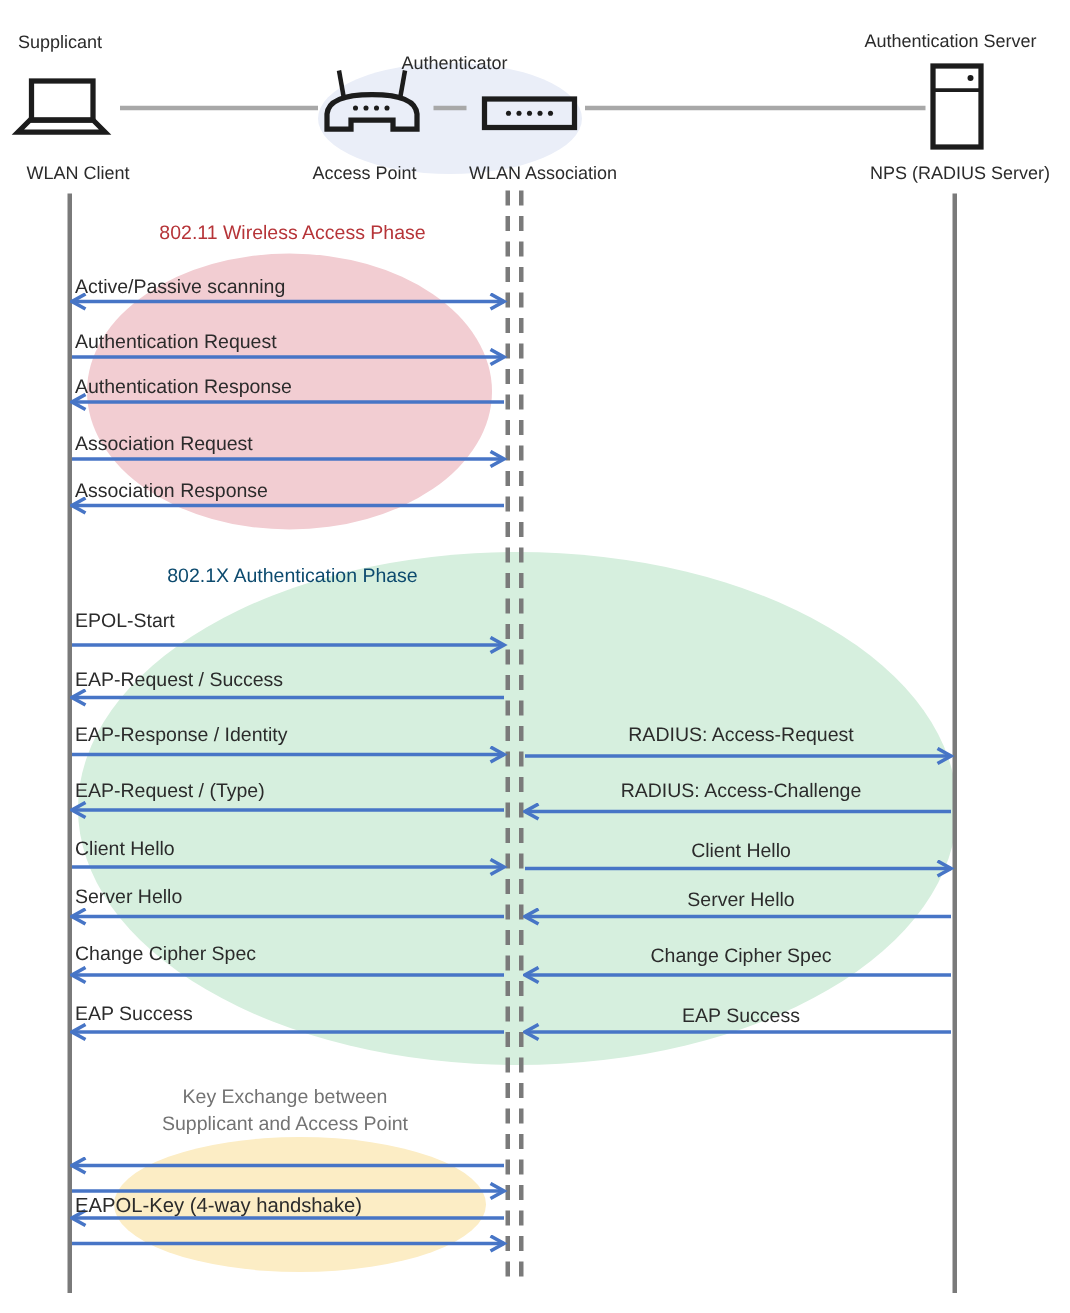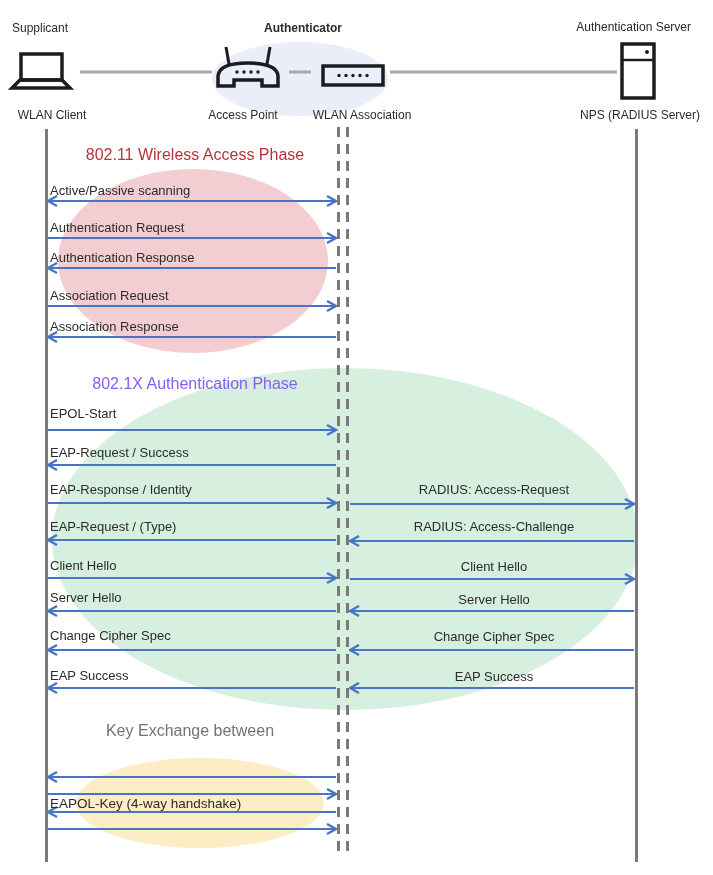--- a/index.html
+++ b/index.html
@@ -6,23 +6,23 @@
   .stage{
     position:relative;width:713px;height:875px;background:#ffffff;
     font-family:"Liberation Sans", sans-serif;color:#2b2b2b;overflow:hidden;
   }
   .stage svg{position:absolute;left:0;top:0;}
   .lbl{position:absolute;font-size:13px;line-height:17px;white-space:nowrap;}
   .ctr{text-align:center;white-space:normal;}
   .role,.dev{font-size:12px;}
   .Lmsg{position:absolute;left:50px;width:290px;text-align:left;font-size:13px;line-height:17px;}
   .Rmsg{position:absolute;left:352px;width:284px;text-align:center;font-size:13px;line-height:17px;}
-  .ph-title{position:absolute;font-size:16px;line-height:18px;text-align:center;}
+  .ph-title{position:absolute;font-size:13px;line-height:18px;text-align:center;}
   .t-red{color:#b63438;}
-  .t-green{color:#8b5cf6;}
+  .t-green{color:#0c4a6e;}
   .t-orange{color:#737373;}
   .arrow{stroke:#4775c6;stroke-width:2.2;fill:none;}
   .life{stroke:#7a7a7a;stroke-width:3;}
   .dashlife{stroke:#7a7a7a;stroke-width:3;stroke-dasharray:10 7;}
   .conn{stroke:#a8a8a8;stroke-width:3;}
   .icon{stroke:#1c1c1c;fill:none;}
 </style>
 </head>
 <body>
 
@@ -101,21 +101,21 @@
     <line class="arrow" x1="350" y1="650" x2="634" y2="650" marker-start="url(#ahL)"></line>
     <line class="arrow" x1="350" y1="688" x2="634" y2="688" marker-start="url(#ahL)"></line>
 
     <line class="arrow" x1="48" y1="777" x2="336" y2="777" marker-start="url(#ahL)"></line>
     <line class="arrow" x1="48" y1="794" x2="336" y2="794" marker-end="url(#ahR)"></line>
     <line class="arrow" x1="48" y1="812" x2="336" y2="812" marker-start="url(#ahL)"></line>
     <line class="arrow" x1="48" y1="829" x2="336" y2="829" marker-end="url(#ahR)"></line>
   </svg>
 
   <div class="lbl role" style="left:12px;top:20px;">Supplicant</div>
-  <div class="lbl role ctr" style="left:233px;top:20px;width:140px;font-weight:bold;">Authenticator</div>
+  <div class="lbl role ctr" style="left:233px;top:34px;width:140px;">Authenticator</div>
   <div class="lbl role" style="left:548px;top:19px;width:143px;text-align:right;">Authentication Server</div>
 
   <div class="lbl dev ctr" style="left:6px;top:107px;width:92px;">WLAN Client</div>
   <div class="lbl dev ctr" style="left:192px;top:107px;width:102px;">Access Point</div>
   <div class="lbl dev ctr" style="left:306px;top:107px;width:112px;">WLAN Association</div>
   <div class="lbl dev ctr" style="left:572px;top:107px;width:136px;">NPS (RADIUS Server)</div>
 
   <div class="ph-title t-red" style="left:50px;top:146px;width:290px;">802.11 Wireless Access Phase</div>
   <div class="Lmsg" style="top:182px;">Active/Passive scanning</div>
   <div class="Lmsg" style="top:219px;">Authentication Request</div>
@@ -134,15 +134,16 @@
   <div class="Lmsg" style="top:667px;">EAP Success</div>
 
   <div class="Rmsg" style="top:481px;">RADIUS: Access-Request</div>
   <div class="Rmsg" style="top:518px;">RADIUS: Access-Challenge</div>
   <div class="Rmsg" style="top:558px;">Client Hello</div>
   <div class="Rmsg" style="top:591px;">Server Hello</div>
   <div class="Rmsg" style="top:628px;">Change Cipher Spec</div>
   <div class="Rmsg" style="top:668px;">EAP Success</div>
 
   <div class="ph-title t-orange" style="left:50px;top:722px;width:280px;">Key Exchange between</div>
+  <div class="ph-title t-orange" style="left:50px;top:740px;width:280px;">Supplicant and Access Point</div>
   <div class="Lmsg" style="top:795px;font-size:13.5px;">EAPOL-Key (4-way handshake)</div>
 
 </div>
 
 </body></html>

